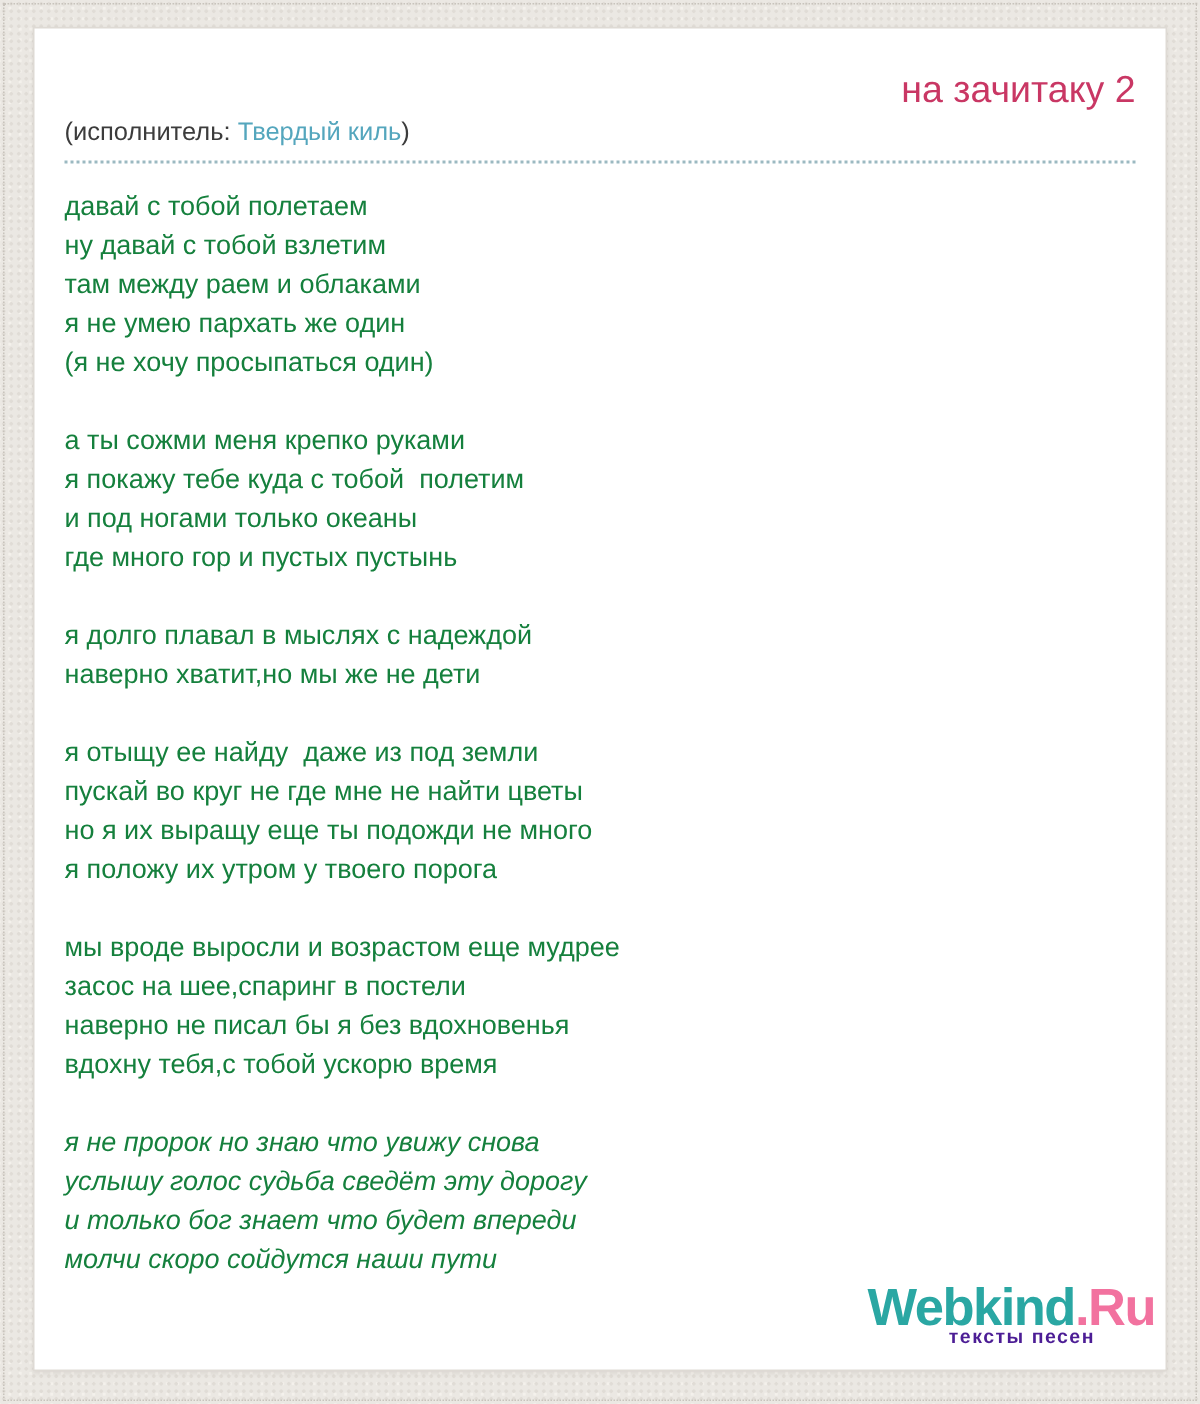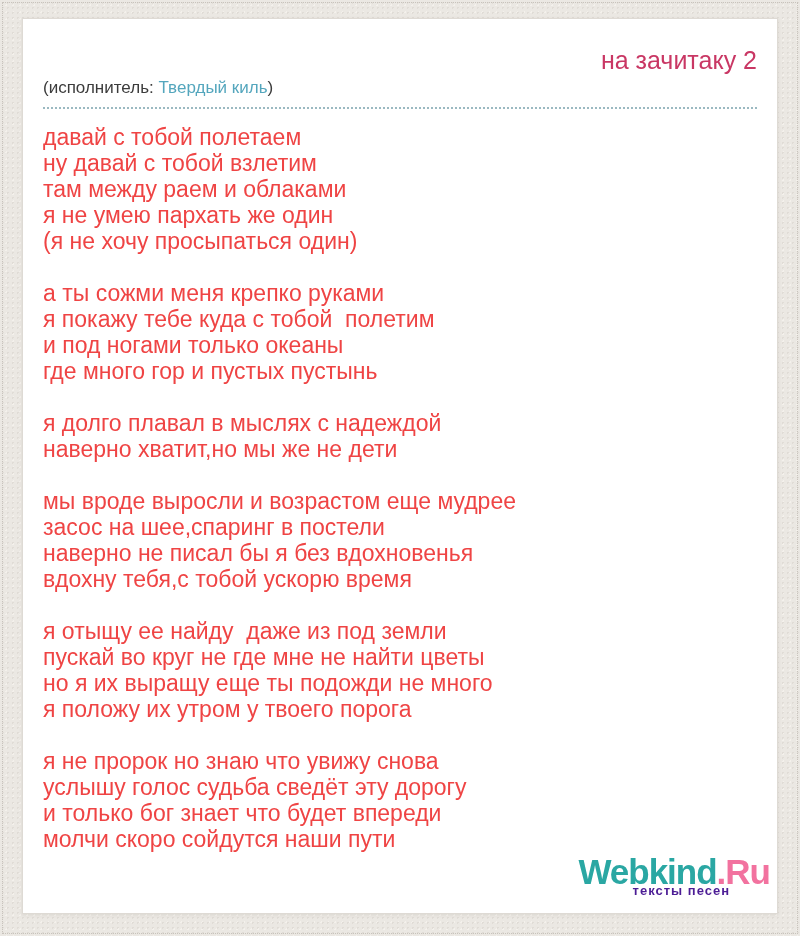--- a/index.html
+++ b/index.html
@@ -54,26 +54,26 @@
     color: #3c3c3c;
     border-bottom: 2px dotted #9bb9c1;
   }
   .artist-link {
     color: #54a6bd;
     text-decoration: none;
     cursor: pointer;
   }
   .lyrics-text {
     margin-top: 15px;
-    font-size: 23px;
+    font-size: 18px;
     line-height: 26px;
-    color: #ef4444;
+    color: #15803d;
   }
   .stanza { margin: 0 0 26px 0; }
-  .stanza:last-child { margin-bottom: 1px; }
+  .stanza:last-child { margin-bottom: 1px; font-style: italic; }
   .lyric-line { white-space: pre-wrap; }
   .site-logo {
     position: absolute;
     right: 7px;
     bottom: 16px;
     text-align: right;
     cursor: pointer;
     line-height: 1;
   }
   .brand-row {
@@ -118,30 +118,30 @@
         <div class="lyric-line">а ты сожми меня крепко руками</div>
         <div class="lyric-line">я покажу тебе куда с тобой  полетим</div>
         <div class="lyric-line">и под ногами только океаны</div>
         <div class="lyric-line">где много гор и пустых пустынь</div>
       </div>
       <div class="stanza">
         <div class="lyric-line">я долго плавал в мыслях с надеждой</div>
         <div class="lyric-line">наверно хватит,но мы же не дети</div>
       </div>
       <div class="stanza">
+        <div class="lyric-line">я отыщу ее найду  даже из под земли</div>
+        <div class="lyric-line">пускай во круг не где мне не найти цветы</div>
+        <div class="lyric-line">но я их выращу еще ты подожди не много</div>
+        <div class="lyric-line">я положу их утром у твоего порога</div>
+      </div>
+      <div class="stanza">
         <div class="lyric-line">мы вроде выросли и возрастом еще мудрее</div>
         <div class="lyric-line">засос на шее,спаринг в постели</div>
         <div class="lyric-line">наверно не писал бы я без вдохновенья</div>
         <div class="lyric-line">вдохну тебя,с тобой ускорю время</div>
-      </div>
-      <div class="stanza">
-        <div class="lyric-line">я отыщу ее найду  даже из под земли</div>
-        <div class="lyric-line">пускай во круг не где мне не найти цветы</div>
-        <div class="lyric-line">но я их выращу еще ты подожди не много</div>
-        <div class="lyric-line">я положу их утром у твоего порога</div>
       </div>
       <div class="stanza">
         <div class="lyric-line">я не пророк но знаю что увижу снова</div>
         <div class="lyric-line">услышу голос судьба сведёт эту дорогу</div>
         <div class="lyric-line">и только бог знает что будет впереди</div>
         <div class="lyric-line">молчи скоро сойдутся наши пути</div>
       </div>
     </div>
 
   <div class="site-logo">

